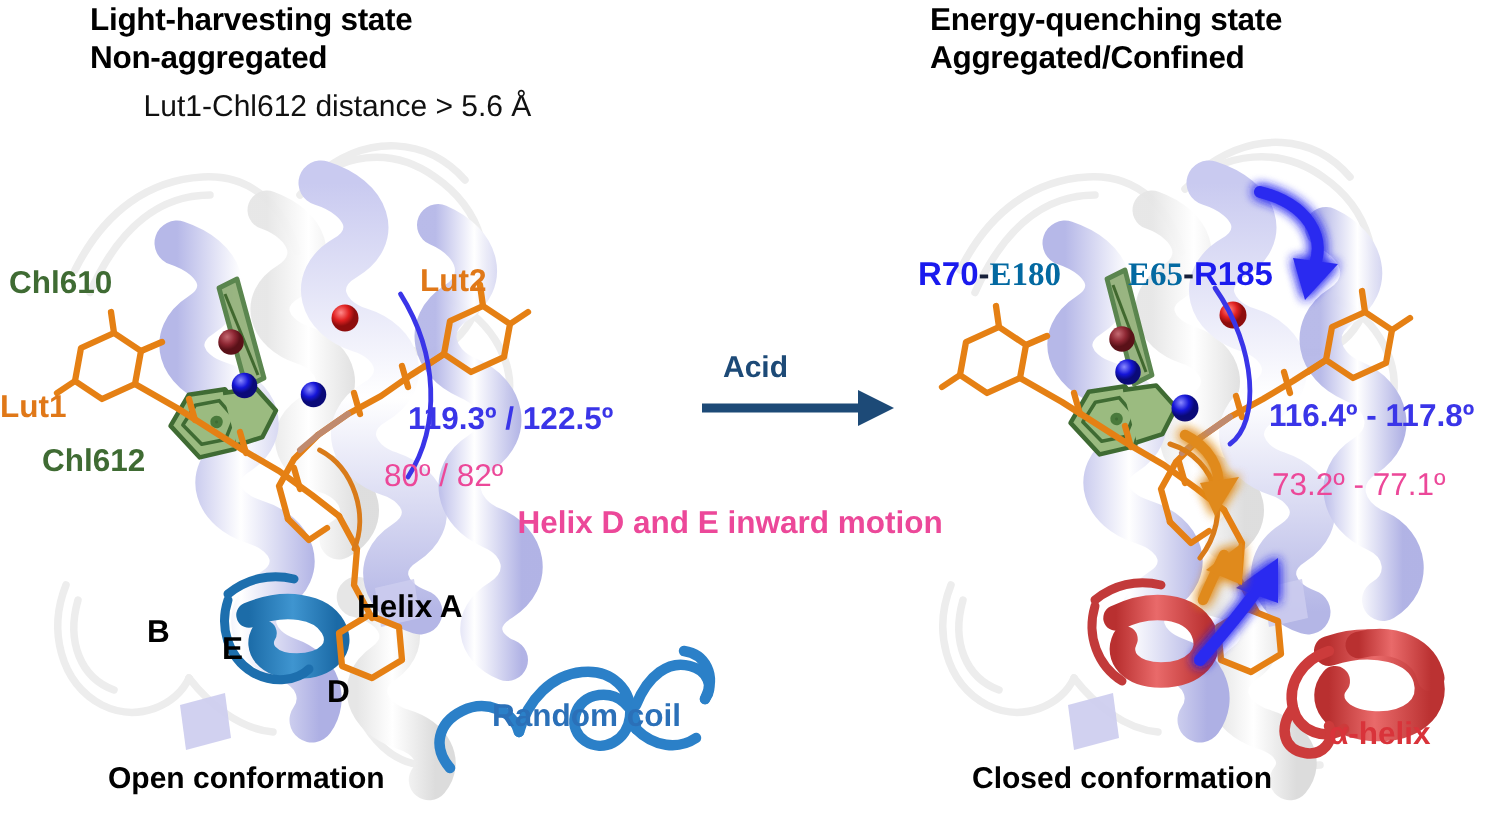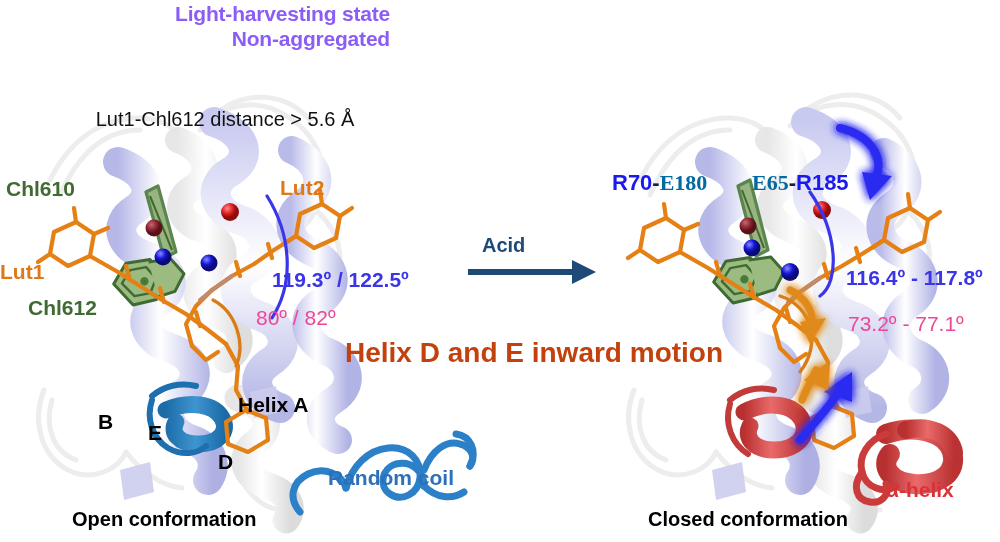--- a/index.html
+++ b/index.html
@@ -1,36 +1,36 @@
 <!DOCTYPE html>
 <html><head>
 <meta charset="utf-8">
 <style>
   html,body{margin:0;padding:0;background:#ffffff;}
   body{width:1000px;height:542px;overflow:hidden;
        font-family:"Liberation Sans","DejaVu Sans",sans-serif;}
   #figure{position:relative;width:1000px;height:542px;background:#fff;}
 
   .txt{position:absolute;white-space:nowrap;}
-  .hdr{font-weight:bold;font-size:21px;color:#8b5cf6;text-align:right;letter-spacing:-0.2px;}
+  .hdr{font-weight:bold;font-size:21px;color:#000000;text-align:left;letter-spacing:-0.2px;}
   .sub{font-size:20px;color:#111;text-align:center;}
   .cap{font-weight:bold;font-size:20px;color:#000;}
   .lbl-green{font-weight:bold;font-size:21px;color:#3f6b33;}
   .lbl-orange{font-weight:bold;font-size:21px;color:#e07818;}
   .lbl-black{font-weight:bold;font-size:21px;color:#000;}
   .lbl-blue{font-weight:bold;font-size:21px;color:#2b70b8;}
   .lbl-red{font-weight:bold;font-size:21px;color:#d9333a;}
   .ang-blue{font-weight:bold;font-size:21px;color:#3a35e8;}
   .ang-orange{font-weight:normal;font-size:21px;color:#ec4899;}
   .res{font-weight:bold;font-size:22px;}
   .res .r{color:#1a1aee;}
   .res .e{color:#0369a1;font-family:Liberation Serif, serif;}
   .res .d{color:#17203a;}
   .acid{font-weight:bold;font-size:20px;color:#1d4a77;}
-  .center-note{font-weight:bold;font-size:28px;color:#c2410c;}
+  .center-note{font-weight:bold;font-size:21px;color:#ec4899;}
 
   .panel{position:absolute;top:0;left:0;width:1000px;height:542px;
          pointer-events:none;}
 </style>
 </head>
 <body>
 
 <div id="figure">
 
   <svg class="panel" viewBox="0 0 1000 542" xmlns="http://www.w3.org/2000/svg">
@@ -285,22 +285,24 @@
 
   <svg class="panel" viewBox="0 0 1000 542" xmlns="http://www.w3.org/2000/svg">
     <g>
       <line x1="468" y1="272" x2="578" y2="272" stroke="#1d4a77" stroke-width="6"></line>
       <path d="M572,260 L596,272 L572,284 Z" fill="#1d4a77"></path>
     </g>
   </svg>
 
   <div class="txt hdr" style="left:60px;top:2px;width:330px;">Light-harvesting state</div>
   <div class="txt hdr" style="left:60px;top:27px;width:330px;">Non-aggregated</div>
-  <div class="txt sub" style="left:36px;top:60px;width:378px;margin-top:48px;">Lut1-Chl612 distance &gt; 5.6 Å</div>
-
+  <div class="txt sub" style="left:36px;top:60px;width:378px;">Lut1-Chl612 distance &gt; 5.6 Å</div>
+
+  <div class="txt hdr" style="left:620px;top:2px;width:330px;">Energy-quenching state</div>
+  <div class="txt hdr" style="left:620px;top:27px;width:330px;">Aggregated/Confined</div>
 
   <div class="txt lbl-green" style="left:6px;top:177px;">Chl610</div>
   <div class="txt lbl-orange" style="left:0px;top:235px;margin-top:25px;">Lut1</div>
   <div class="txt lbl-green" style="left:28px;top:296px;">Chl612</div>
   <div class="txt lbl-orange" style="left:280px;top:176px;">Lut2</div>
 
   <div class="txt ang-blue" style="left:272px;top:268px;">119.3º / 122.5º</div>
   <div class="txt ang-orange" style="left:256px;top:306px;">80º / 82º</div>
 
   <div class="txt lbl-black" style="left:98px;top:410px;">B</div>

